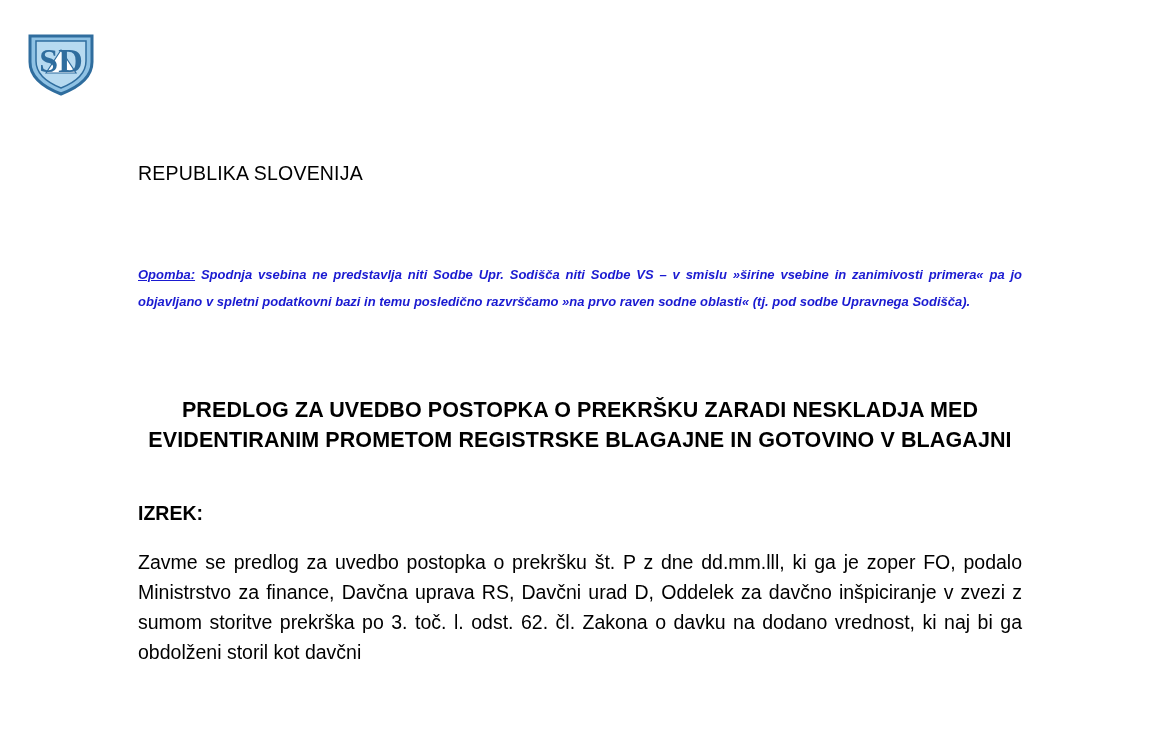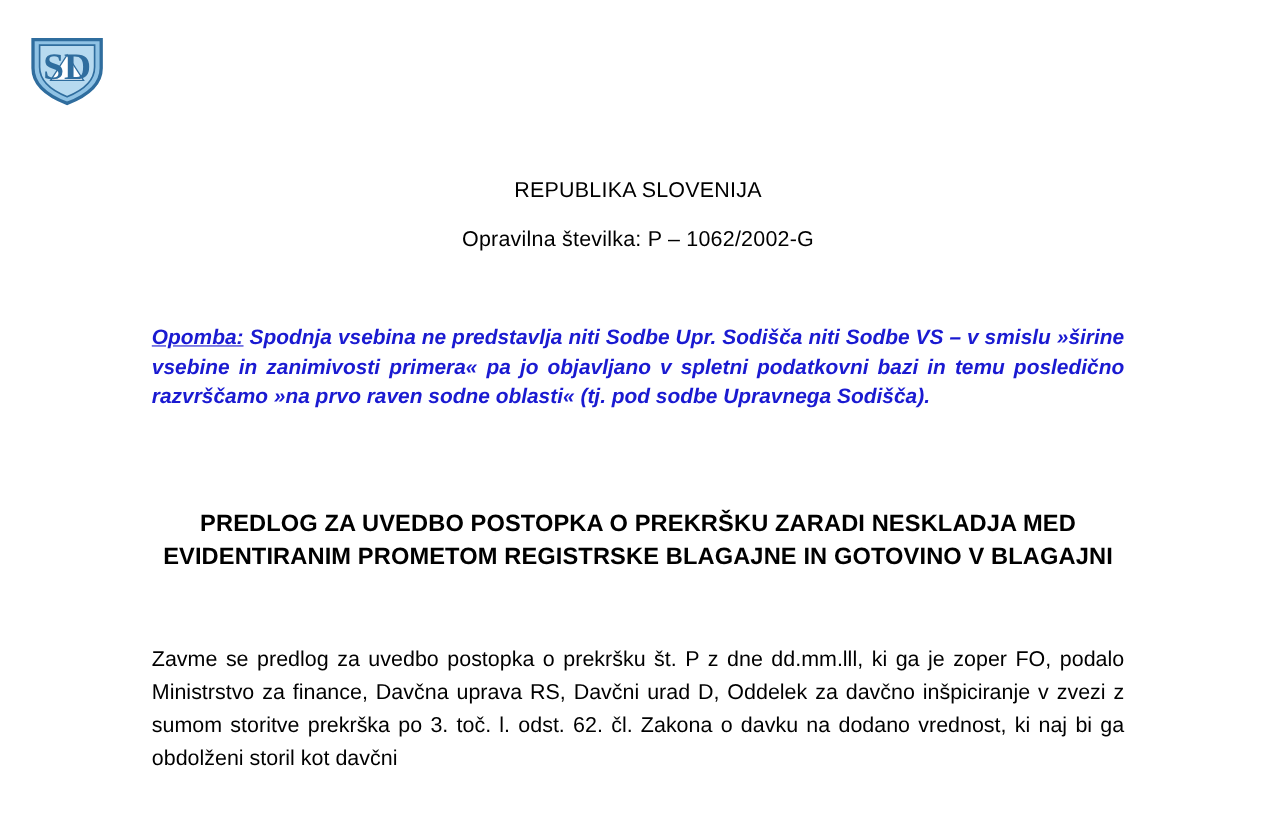--- a/index.html
+++ b/index.html
@@ -35,29 +35,28 @@
     top: 160px;
     width: 884px;
   }
   .header-block {
     font-size: 19.5px;
     line-height: 27px;
     letter-spacing: 0.2px;
   }
   .header-block .line {
     white-space: pre;
-    text-align: center;
   }
   .spacer-1 { height: 18px; }
   .spacer-2 { height: 36px; }
   .spacer-3 { height: 44px; }
   .spacer-4 { height: 30px; }
 
   .note {
-    font-size: 19px;
+    font-size: 13px;
     line-height: 26.5px;
     color: #1a1ad1;
     font-style: italic;
     font-weight: bold;
     text-align: justify;
     text-justify: inter-word;
   }
   .note .label {
     text-decoration: underline;
   }
@@ -95,30 +94,30 @@
         <text x="37" y="40" font-family="'Liberation Serif', serif" font-size="34" font-weight="bold" fill="#2f6d9e" text-anchor="middle">SD</text>
       </g>
     </svg>
   </div>
 
   <div class="doc">
 
     <div class="header-block">
       <div class="line">REPUBLIKA SLOVENIJA</div>
       <div class="spacer-1"></div>
-      <div class="line">Opravilna številka: P – 1062/2002-G</div>
     </div>
 
     <div class="spacer-3"></div>
 
     <p class="note"><span class="label">Opomba:</span><span> Spodnja vsebina ne predstavlja niti Sodbe Upr. Sodišča niti Sodbe VS – v smislu »širine vsebine in zanimivosti primera« pa jo objavljano v spletni podatkovni bazi in temu posledično razvrščamo »na prvo raven sodne oblasti« (tj. pod sodbe Upravnega Sodišča).</span></p>
 
     <div class="spacer-2"></div>
 
     <h1 class="title">PREDLOG ZA UVEDBO POSTOPKA O PREKRŠKU ZARADI NESKLADJA MED EVIDENTIRANIM PROMETOM REGISTRSKE BLAGAJNE IN GOTOVINO V BLAGAJNI</h1>
 
     <div class="spacer-4"></div>
 
+    <div class="section-label">IZREK:</div>
 
     <p class="body-text">Zavme se predlog za uvedbo postopka o prekršku št. P z dne dd.mm.lll, ki ga je zoper FO, podalo Ministrstvo za finance, Davčna uprava RS, Davčni urad D, Oddelek za davčno inšpiciranje v zvezi z sumom storitve prekrška po 3. toč. l. odst. 62. čl. Zakona o davku na dodano vrednost, ki naj bi ga obdolženi storil kot davčni</p>
 
   </div>
 </div>
 
 </body></html>

